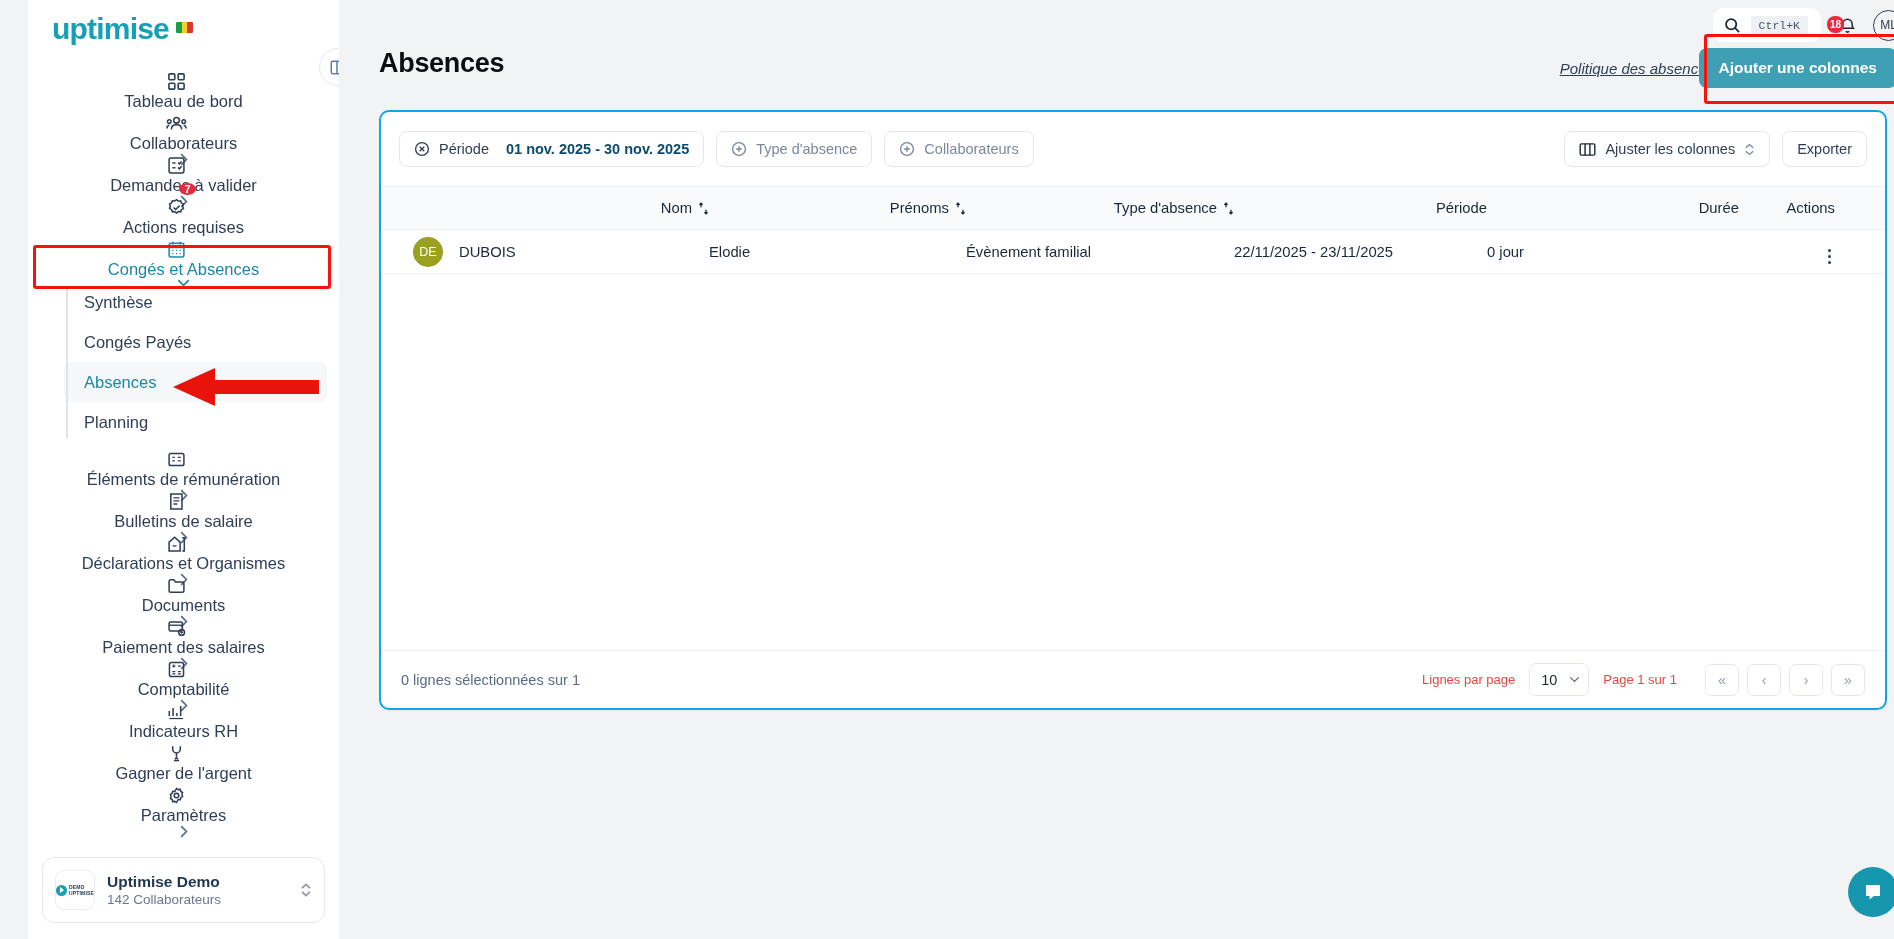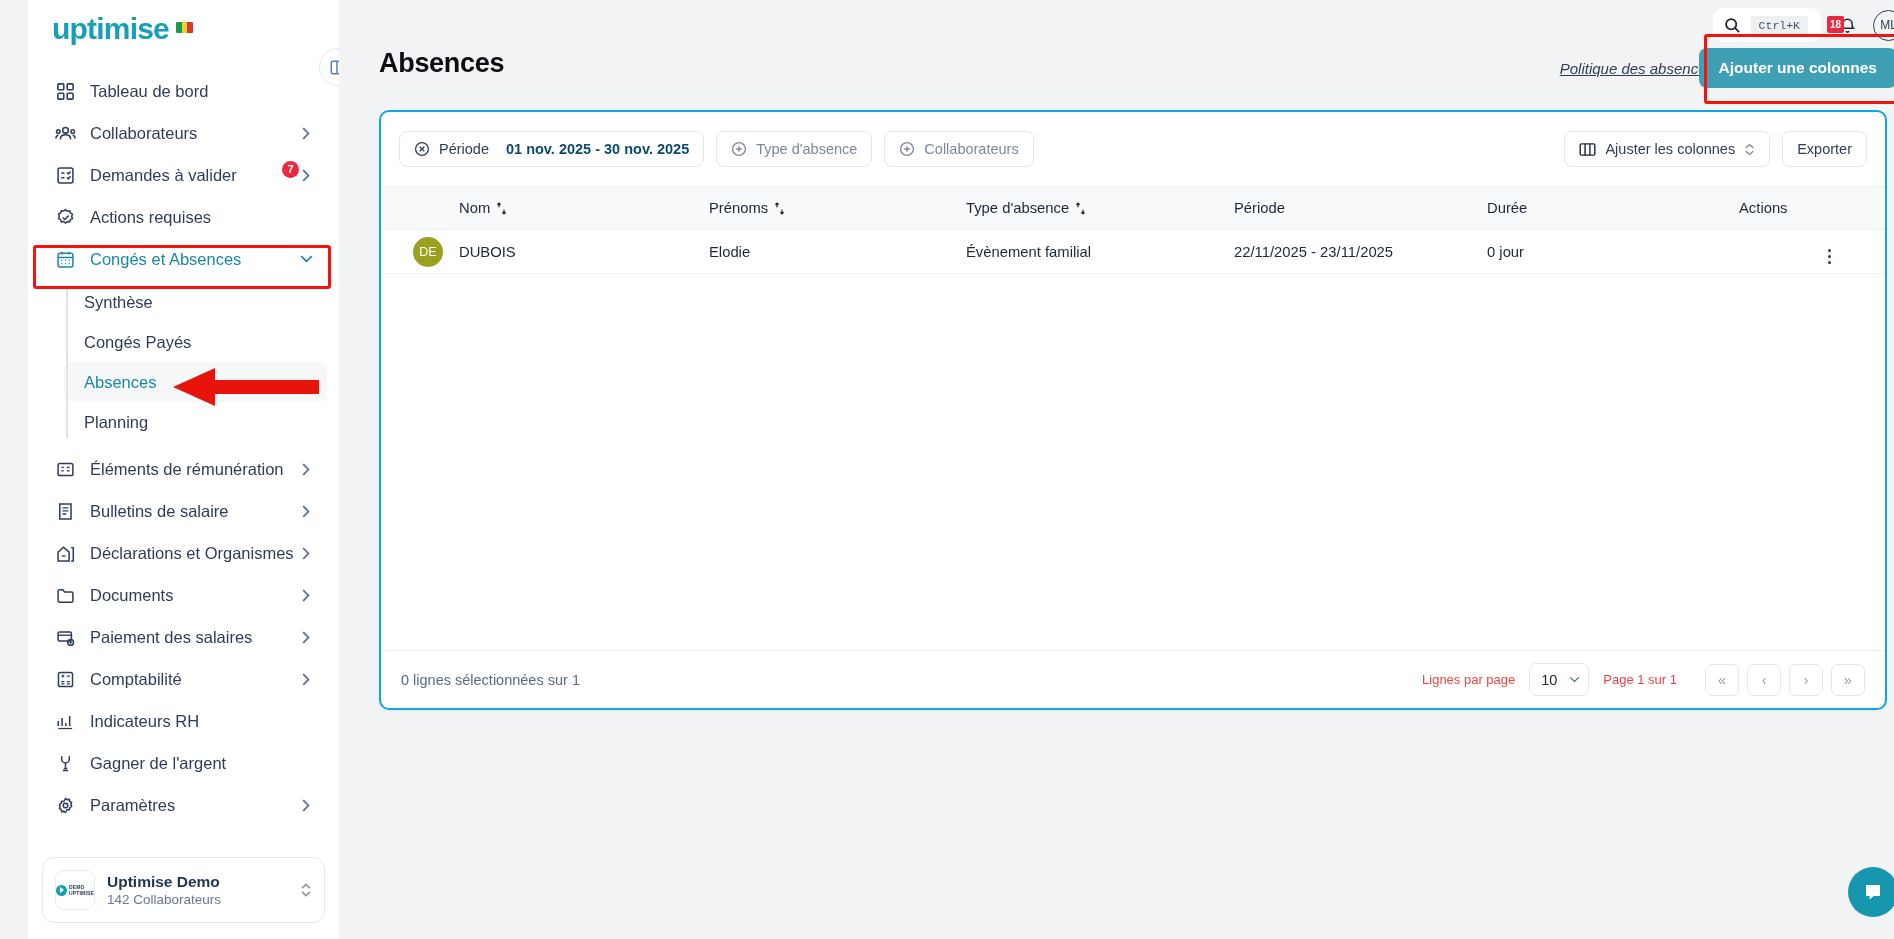--- a/index.html
+++ b/index.html
@@ -37,20 +37,21 @@
   .nav-item {
     display: flex; align-items: center;
     height: 42px;
     margin: 0 12px;
     padding: 0 14px 0 14px;
     border-radius: 8px;
     color: #2f3e56;
     font-size: 16.5px;
     cursor: pointer;
     position: relative;
+    flex-direction: column;
   }
   .nav-item .ic { width: 22px; height: 22px; flex: 0 0 22px; margin-right: 14px; display: flex; align-items: center; justify-content: center; }
   .nav-item .lbl { flex: 1 1 auto; white-space: nowrap; }
   .nav-item .chev { width: 14px; color: #5a6b84; display: flex; align-items: center; justify-content: center; }
   .nav-item.active-parent { color: #1b89a5; }
   .badge-count {
     display: inline-flex; align-items: center; justify-content: center;
     background: #e8293f; color: #fff;
     font-size: 11px; font-weight: 700;
     width: 17px; height: 17px; border-radius: 50%;
@@ -120,21 +121,21 @@
     background: #eef0f3; border-radius: 0;
     font-family: "Liberation Mono", monospace;
     font-size: 11.5px; color: #46556c;
     padding: 3px 8px;
   }
   .bell-wrap { position: relative; width: 28px; height: 28px; display:flex;align-items:center;justify-content:center; cursor:pointer;}
   .bell-badge {
     position: absolute; left: -6px; top: 5px;
     background: #e8293f; color: #fff;
     font-size: 10px; font-weight: 700;
-    min-width: 17px; height: 17px; border-radius: 2px;
+    min-width: 17px; height: 17px; border-radius: 8px;
     display: flex; align-items: center; justify-content: center;
     padding: 0 3px;
   }
   .avatar-btn {
     width: 31px; height: 31px; border-radius: 50%;
     border: 1.4px solid #2f3e56;
     display: flex; align-items: center; justify-content: center;
     font-size: 12px; color: #2f3e56; font-weight: 500;
     cursor: pointer;
   }
@@ -188,21 +189,21 @@
     cursor: pointer; white-space: nowrap;
   }
   .chip .chip-label { font-weight: 400; }
   .chip .chip-value { font-weight: 700; color: #0c4a6e; margin-left: 8px; }
   .chip.muted { color: #7b879b; }
   .spacer { flex: 1 1 auto; }
 
   table.tbl { position: absolute; left: 0; right: 0; top: 74px; width: 100%; border-collapse: collapse; }
   table.tbl thead th {
     background: #f8fafc;
-    text-align: left;
+    text-align: right;
     font-size: 14.8px; font-weight: 400; color: #1c2838;
     height: 43px; padding: 0;
     border-top: 1px solid #edeff3;
     border-bottom: 1px solid #edeff3;
     white-space: nowrap;
   }
   table.tbl thead th .thinner { display: inline-flex; align-items: center; gap: 6px; }
   table.tbl tbody td {
     height: 44px; font-size: 14.8px; color: #1c2838;
     border-bottom: 1px solid #eef0f4;

